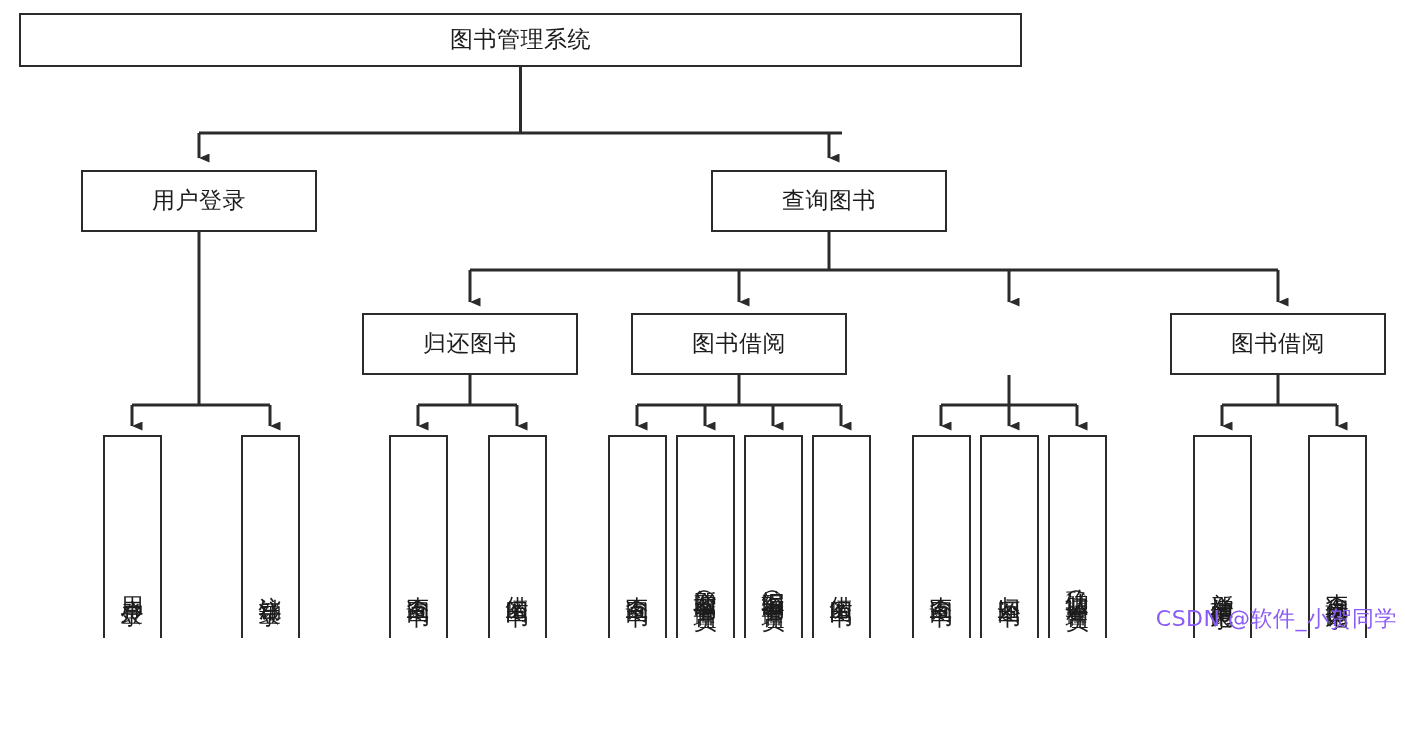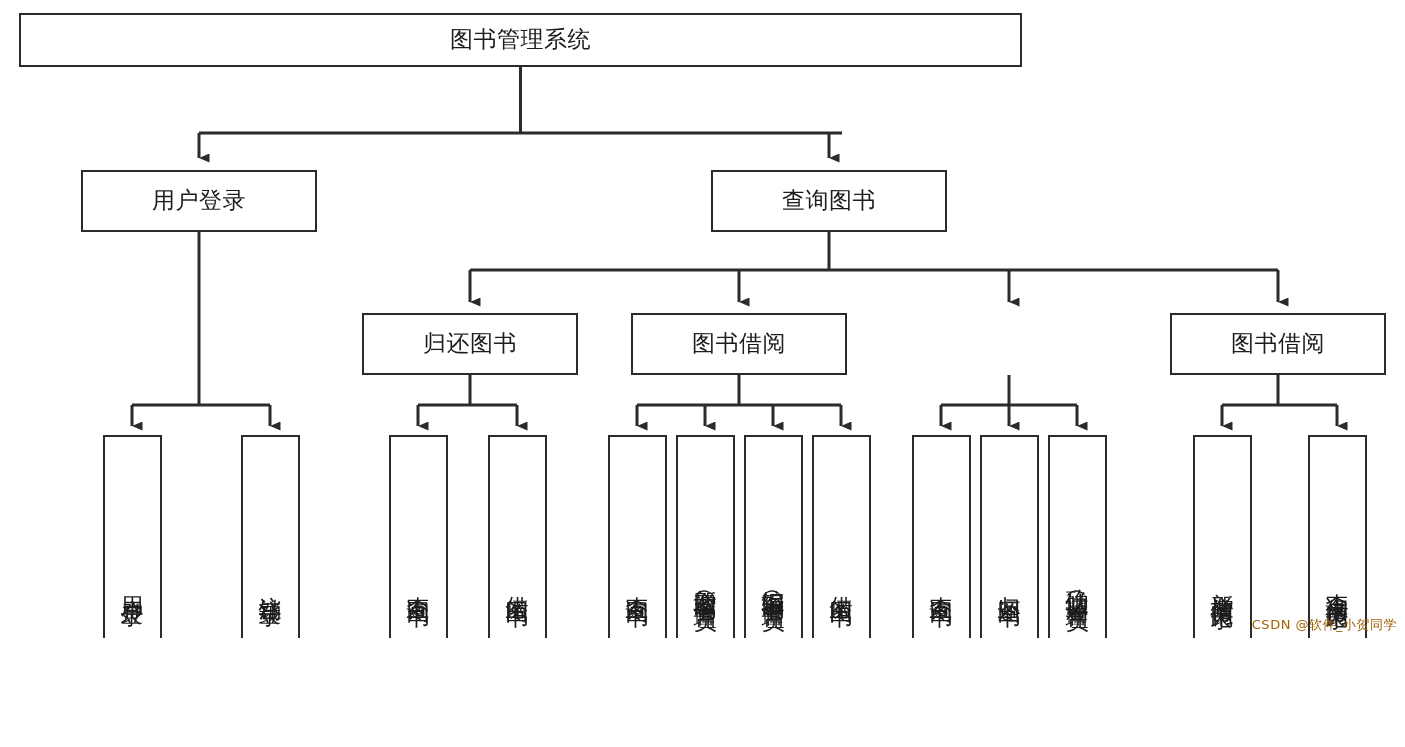--- a/index.html
+++ b/index.html
@@ -57,22 +57,22 @@
     text-orientation:upright;
     font-size:23px;
     line-height:1.05;
     letter-spacing:3px;
     max-height:284px;
   }
   #watermark{
     position:absolute;
     right:8px;
     bottom:4px;
-    font-size:13px;
-    color:#a16207;
+    font-size:22px;
+    color:#8b5cf6;
     letter-spacing:0.5px;
     z-index:5;
     white-space:nowrap;
     text-align:center;
   }
 </style>
 </head>
 <body>
 
 <div id="diagram-canvas">

